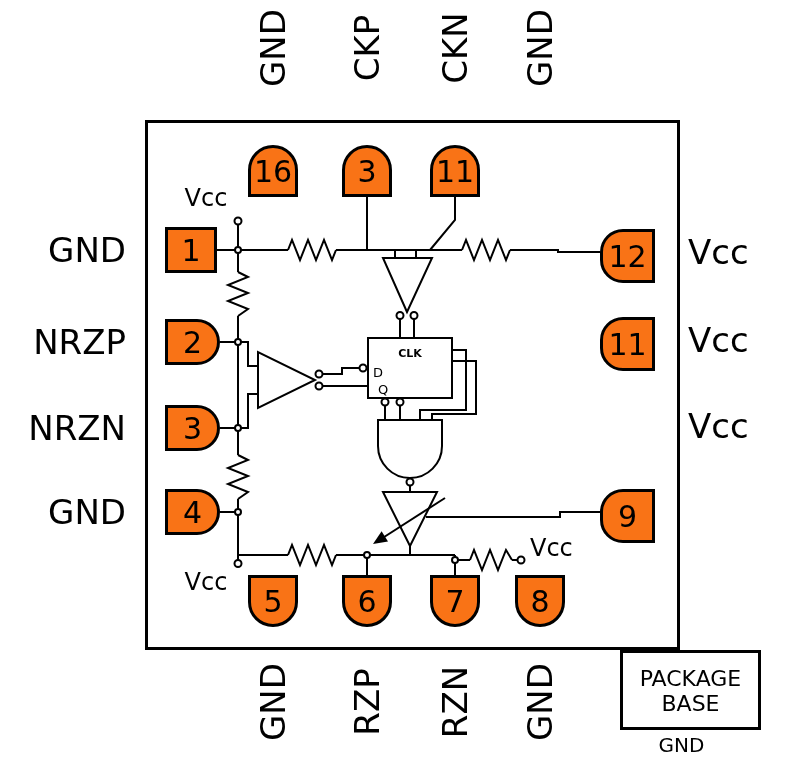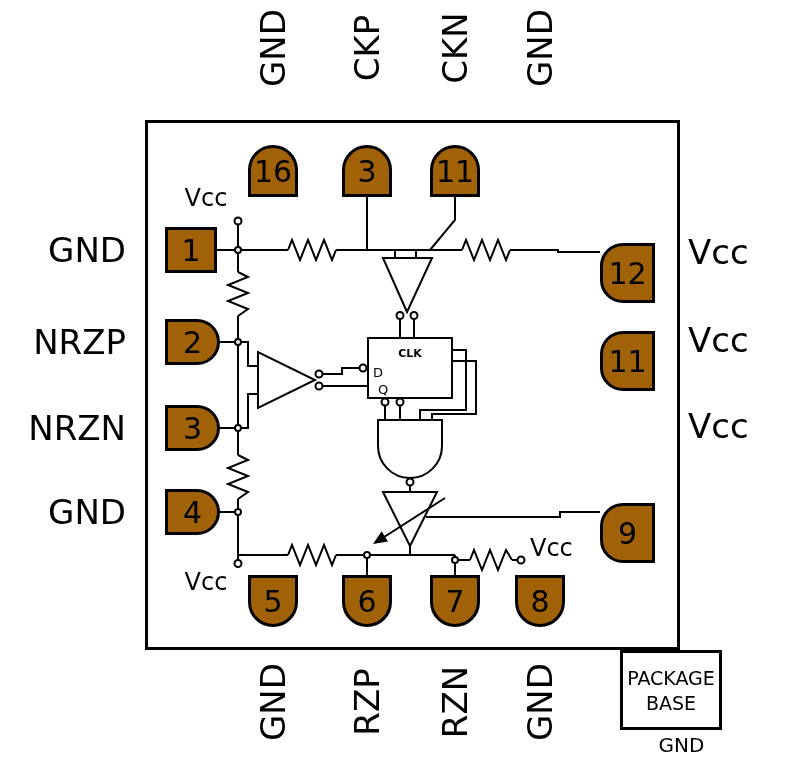--- a/index.html
+++ b/index.html
@@ -1,32 +1,32 @@
 <!DOCTYPE html>
 <html><head>
 <meta charset="utf-8">
 <style>
   * { margin:0; padding:0; box-sizing:border-box; }
   html,body { background:#ffffff; }
   body { font-family:"DejaVu Sans", sans-serif; color:#000; }
   .stage { position:relative; width:800px; height:760px; background:#fff; overflow:hidden; }
   .package { position:absolute; left:145px; top:120px; width:535px; height:530px; border:3px solid #000; background:#fff; }
   svg.circuit { position:absolute; left:0; top:0; width:800px; height:760px; pointer-events:none; }
-  .pin { position:absolute; background:#a16207; border:3px solid #000; display:flex; align-items:center; justify-content:center; font-size:30px; z-index:3; }
+  .pin { position:absolute; background:#f97316; border:3px solid #000; display:flex; align-items:center; justify-content:center; font-size:30px; z-index:3; }
   .pin-top    { width:50px; height:52px; top:145px; border-radius:25px 25px 0 0; }
   .pin-bottom { width:50px; height:52px; top:575px; border-radius:0 0 25px 25px; }
   .pin-left-sq{ left:165px; width:52px; height:46px; border-radius:0; }
   .pin-left   { left:165px; width:55px; height:46px; border-radius:0 23px 23px 0; }
-  .pin-right  { left:600px; width:55px; height:60px; border-radius:23px 0 0 23px;margin-top:14px; }
+  .pin-right  { left:600px; width:55px; height:54px; border-radius:23px 0 0 23px; }
   .hlbl { position:absolute; font-size:34px; line-height:36px; white-space:nowrap; }
   .hlbl.left  { left:8px;   width:118px; text-align:right; }
   .hlbl.right { left:688px; width:112px; text-align:left; }
   .vlbl { position:absolute; width:120px; height:36px; line-height:36px; font-size:34px; text-align:center; transform:rotate(-90deg); }
-  .pkgbase { position:absolute; left:620px; top:650px; width:102px; height:80px; border:3px solid #000; background:#fff;
-             text-align:center; font-size:19px; line-height:25px; padding-top:13px; z-index:4; }
+  .pkgbase { position:absolute; left:620px; top:650px; width:141px; height:80px; border:3px solid #000; background:#fff;
+             text-align:center; font-size:22px; line-height:25px; padding-top:13px; z-index:4; }
   .pkgbase-gnd { position:absolute; left:620px; top:733px; width:123px; text-align:center; font-size:20px; }
   .wire { fill:none; stroke:#000; stroke-width:2; }
   .sym  { fill:#fff; stroke:#000; stroke-width:2; }
   .dot  { fill:#fff; stroke:#000; stroke-width:2; }
   .arrowhead { fill:#000; stroke:none; }
   svg text { font-family:"DejaVu Sans", sans-serif; fill:#000; }
 </style>
 </head>
 <body>
 

